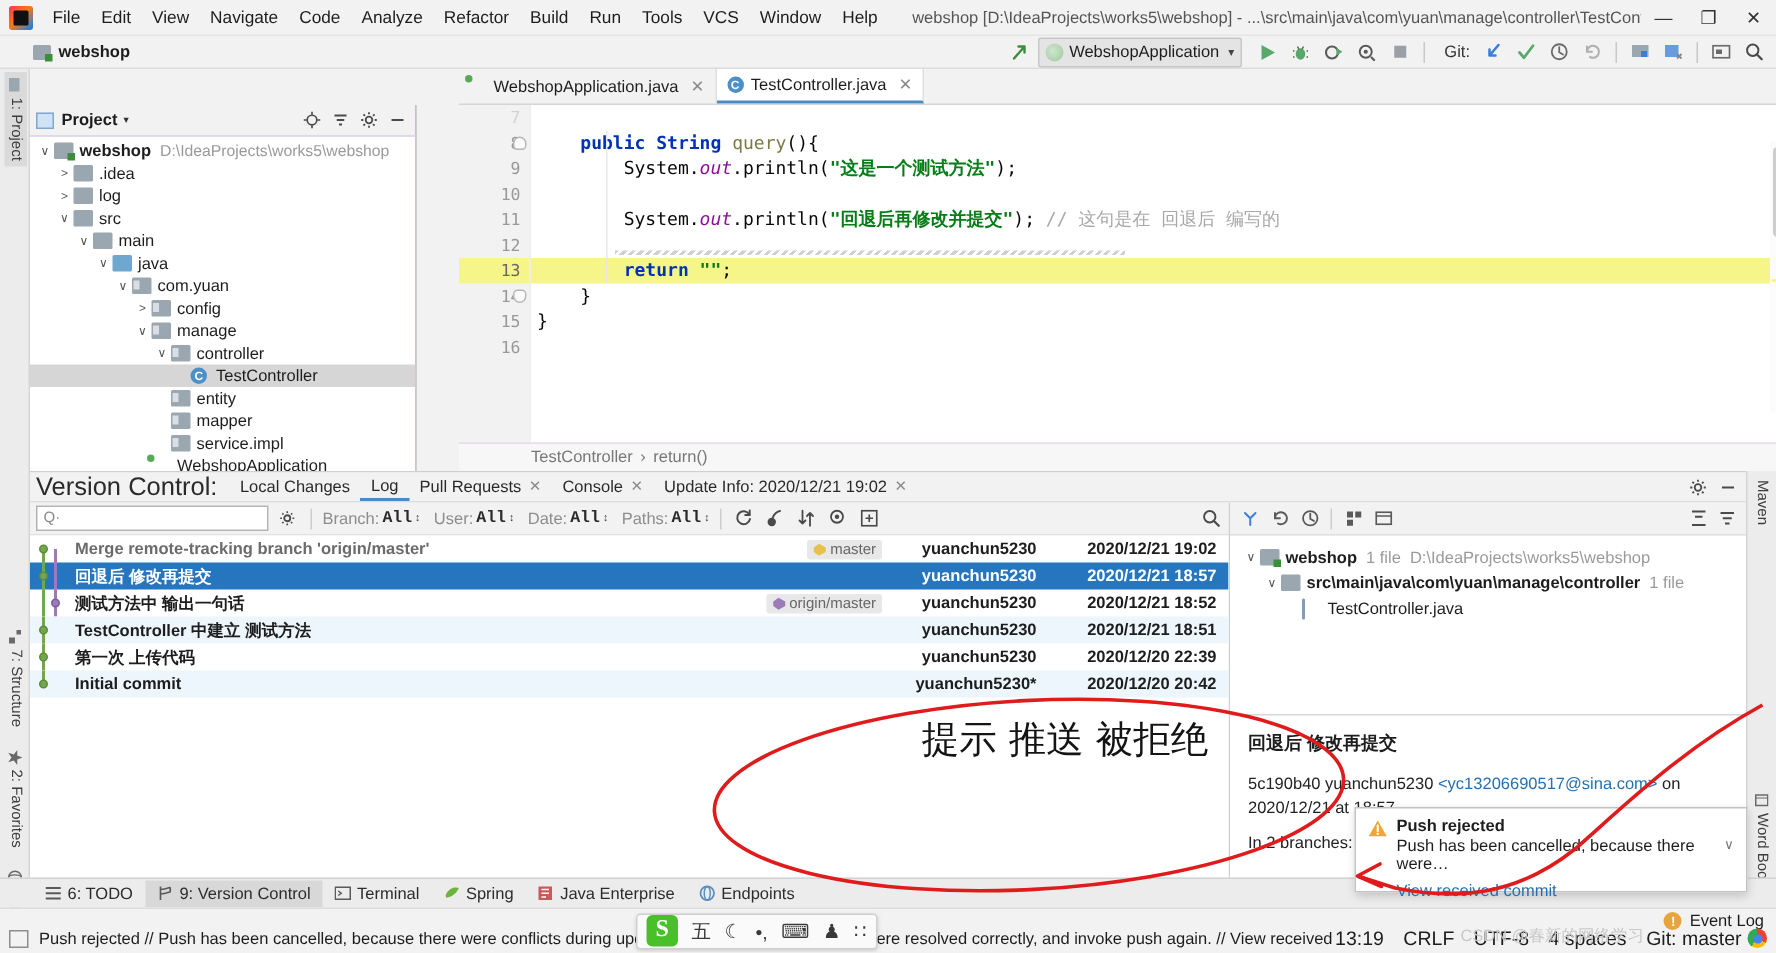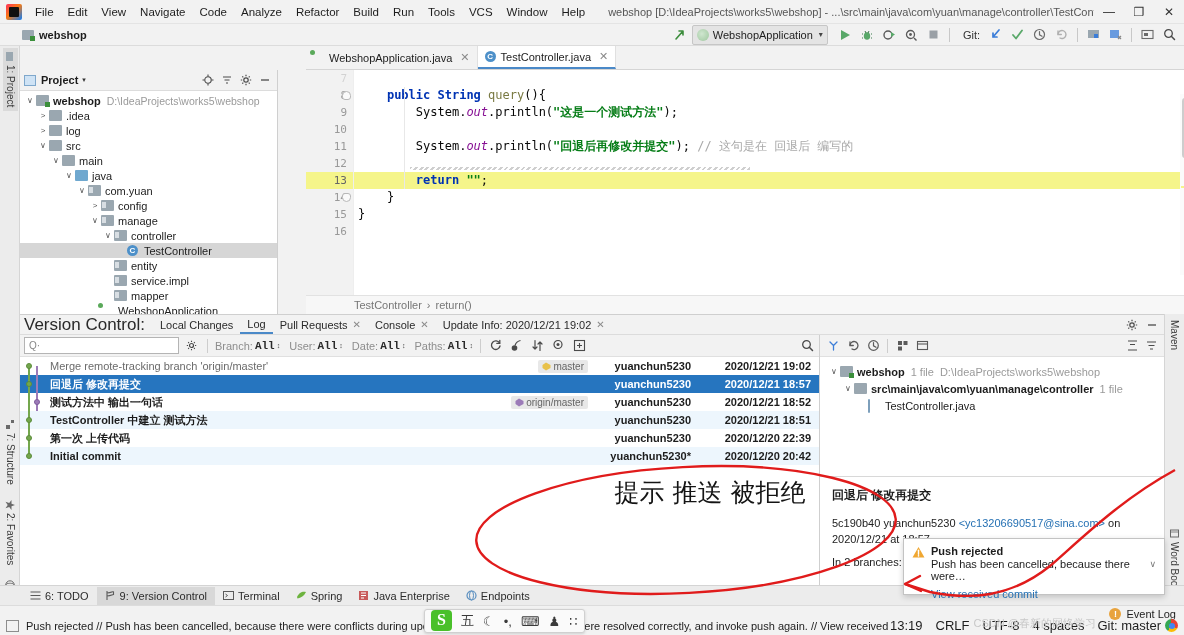--- a/index.html
+++ b/index.html
@@ -241,21 +241,21 @@
   .crow.sel { background: #2675bf; color: #fff; }
   .crow .graph { width: 28px; flex: none; position: relative; height: 18px; }
   .cdot {
     position: absolute; left: 6px; top: 6px; width: 6px; height: 6px; border-radius: 50%;
     background: #74a74d; border: 1px solid #5c8c3c;
   }
   .cdot.purple { background: #9c7bb8; border-color: #7e5c9c; left: 14px;}
   .cline-v { position: absolute; width: 1.5px; background: #74a74d; left: 8px; }
   .cline-p { position: absolute; width: 1.5px; background: #9c7bb8; left: 16px; }
   .csubject { flex: 1; overflow: hidden; text-overflow: ellipsis; font-weight: bold; padding-left: 2px; }
-  .csubject.light { font-weight: normal; color: #6b6b6b; }
+  .csubject.light { font-weight: bold; color: #6b6b6b; }
   .cbranch {
     display: inline-flex; align-items: center; gap: 3px; font-size: 10px; color: #666;
     background: #e8e8e8; border-radius: 2px; padding: 0 4px; margin-right: 6px; height: 13px;
   }
   .cbranch .tag { width: 8px; height: 8px; }
   .cauthor { width: 105px; text-align: right; font-weight: bold; padding-right: 8px; font-size: 11px; }
   .cdate { width: 120px; text-align: right; font-weight: bold; padding-right: 8px; font-size: 11px; }
 
   .log-right { flex: 1; display: flex; flex-direction: column; background: #fff; }
   .lr-toolbar {
@@ -673,30 +673,30 @@
           </span>
           <span class="label">entity</span>
         </div>
         <div class="tnode">
           <span class="arrow" style="margin-left: 82px;"></span>
           <span class="ico">
             <span class="ic-folder" style="display:block;width:13px;height:11px;position:relative;">
               <span style="position:absolute;left:1px;top:2px;width:4px;height:6px;background:#d8dee3;"></span>
             </span>
           </span>
-          <span class="label">service.impl</span>
+          <span class="label">mapper</span>
         </div>
         <div class="tnode">
           <span class="arrow" style="margin-left: 82px;"></span>
           <span class="ico">
             <span class="ic-folder" style="display:block;width:13px;height:11px;position:relative;">
               <span style="position:absolute;left:1px;top:2px;width:4px;height:6px;background:#d8dee3;"></span>
             </span>
           </span>
-          <span class="label">mapper</span>
+          <span class="label">service.impl</span>
         </div>
         <div class="tnode">
           <span class="arrow" style="margin-left: 69px;"></span>
           <span class="ico"><span class="ic-spring"></span></span>
           <span class="label">WebshopApplication</span>
         </div>
         <div class="tnode">
           <span class="arrow" style="margin-left: 43px;">&gt;</span>
           <span class="ico">
             <span class="ic-folder res" style="display:block;width:13px;height:11px;position:relative;"></span>

